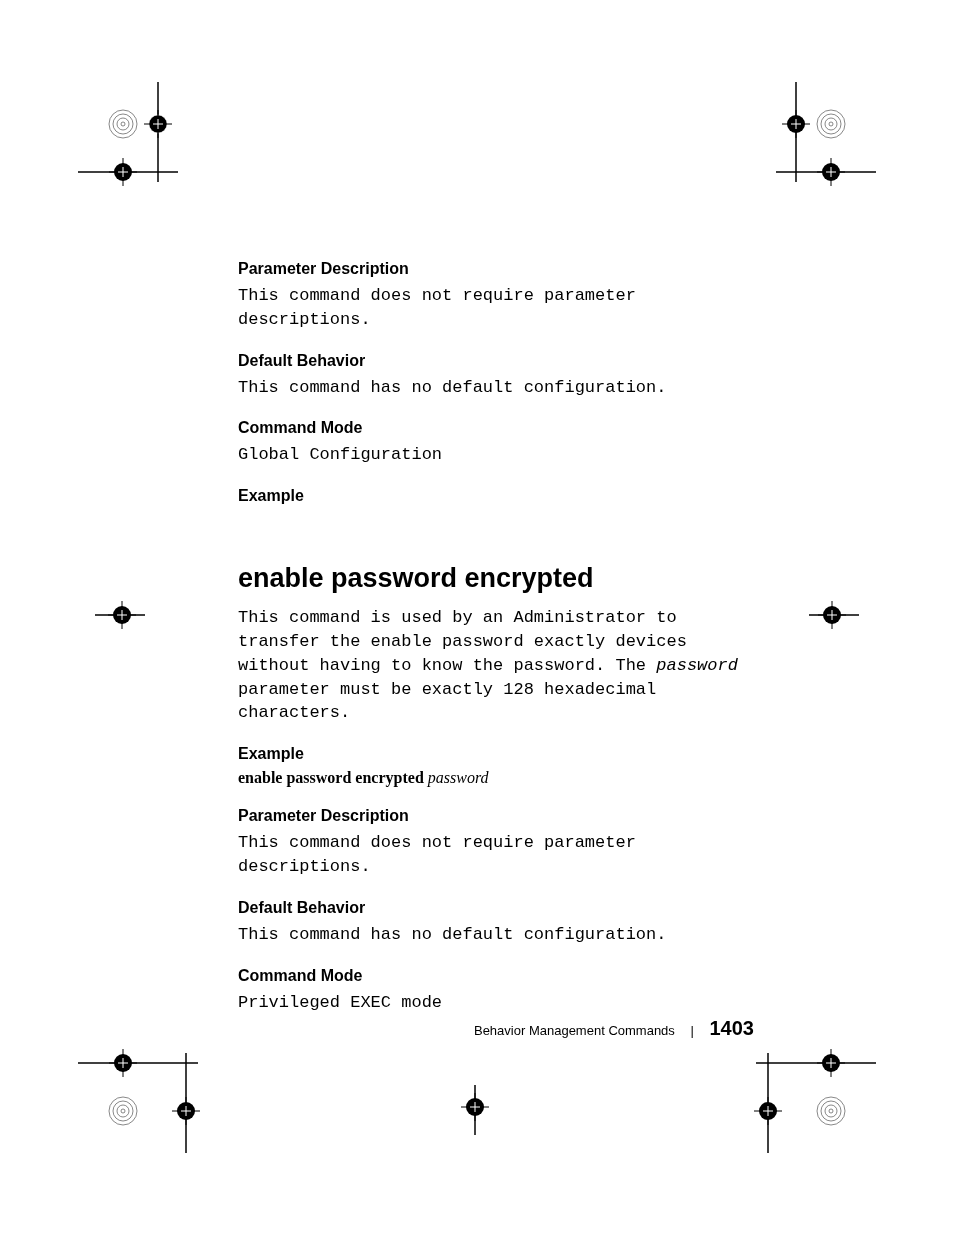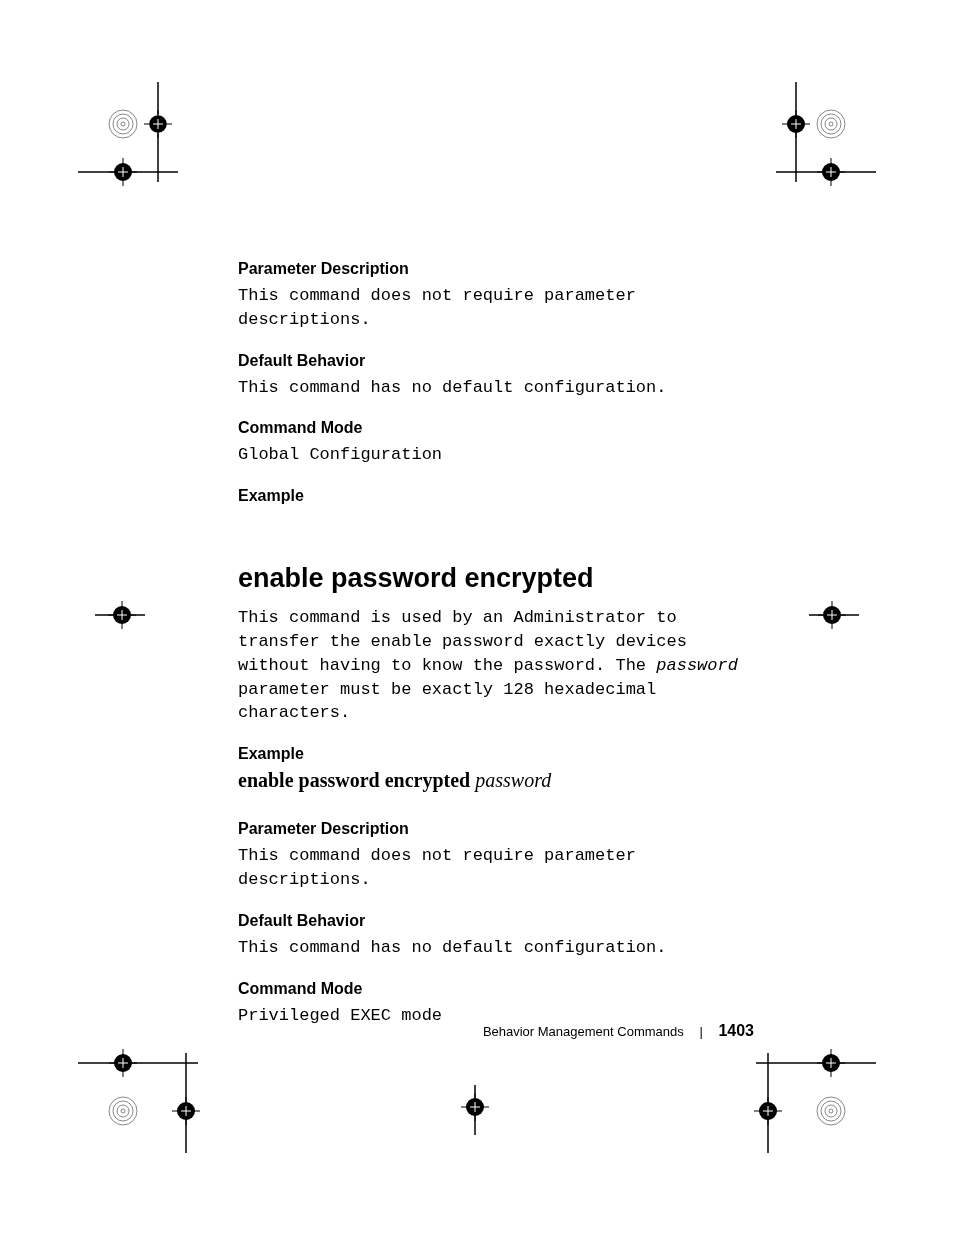--- a/index.html
+++ b/index.html
@@ -41,22 +41,22 @@
     .main-heading {
       font-family: Arial, Helvetica, sans-serif;
       font-weight: bold;
       font-size: 27px;
       margin-top: 58px;
       margin-bottom: 12px;
     }
     
     .syntax-line {
       font-family: Georgia, 'Times New Roman', serif;
-      font-size: 20px;
-      margin-bottom: 28px;
+      font-size: 16px;
+      margin-bottom: 20px;
     }
     
     .syntax-line .bold {
       font-weight: bold;
     }
     
     .syntax-line .italic {
       font-style: italic;
     }
     
@@ -72,21 +72,21 @@
       font-weight: normal;
     }
     
     .footer .separator {
       margin: 0 12px;
       font-weight: normal;
     }
     
     .footer .page-num {
       font-weight: bold;
-      font-size: 16px;
+      font-size: 20px;
     }
     
     .italic-inline {
       font-style: italic;
     }
     
     
     .crop-mark {
       position: absolute;
     }

